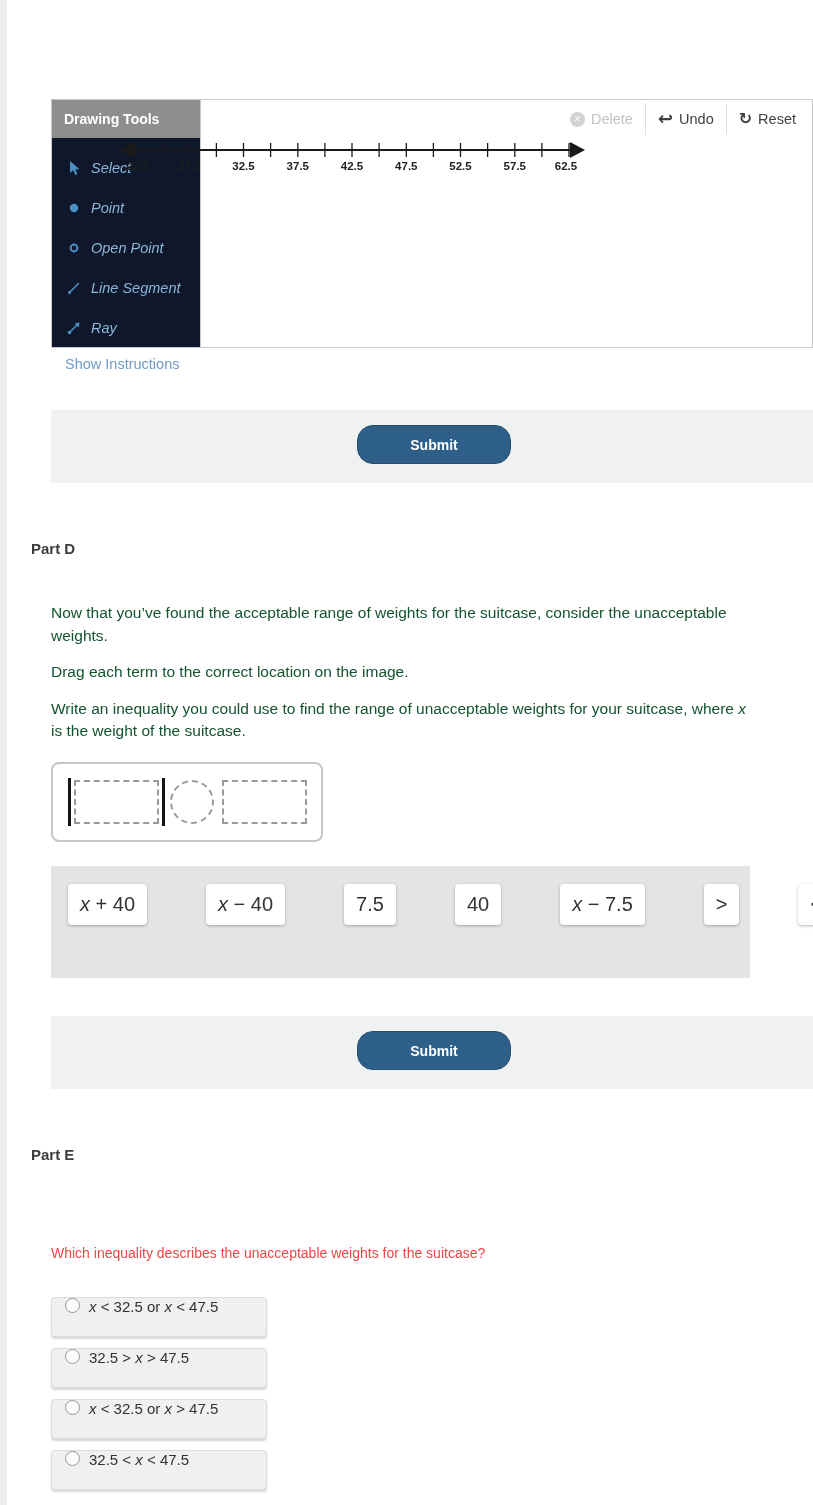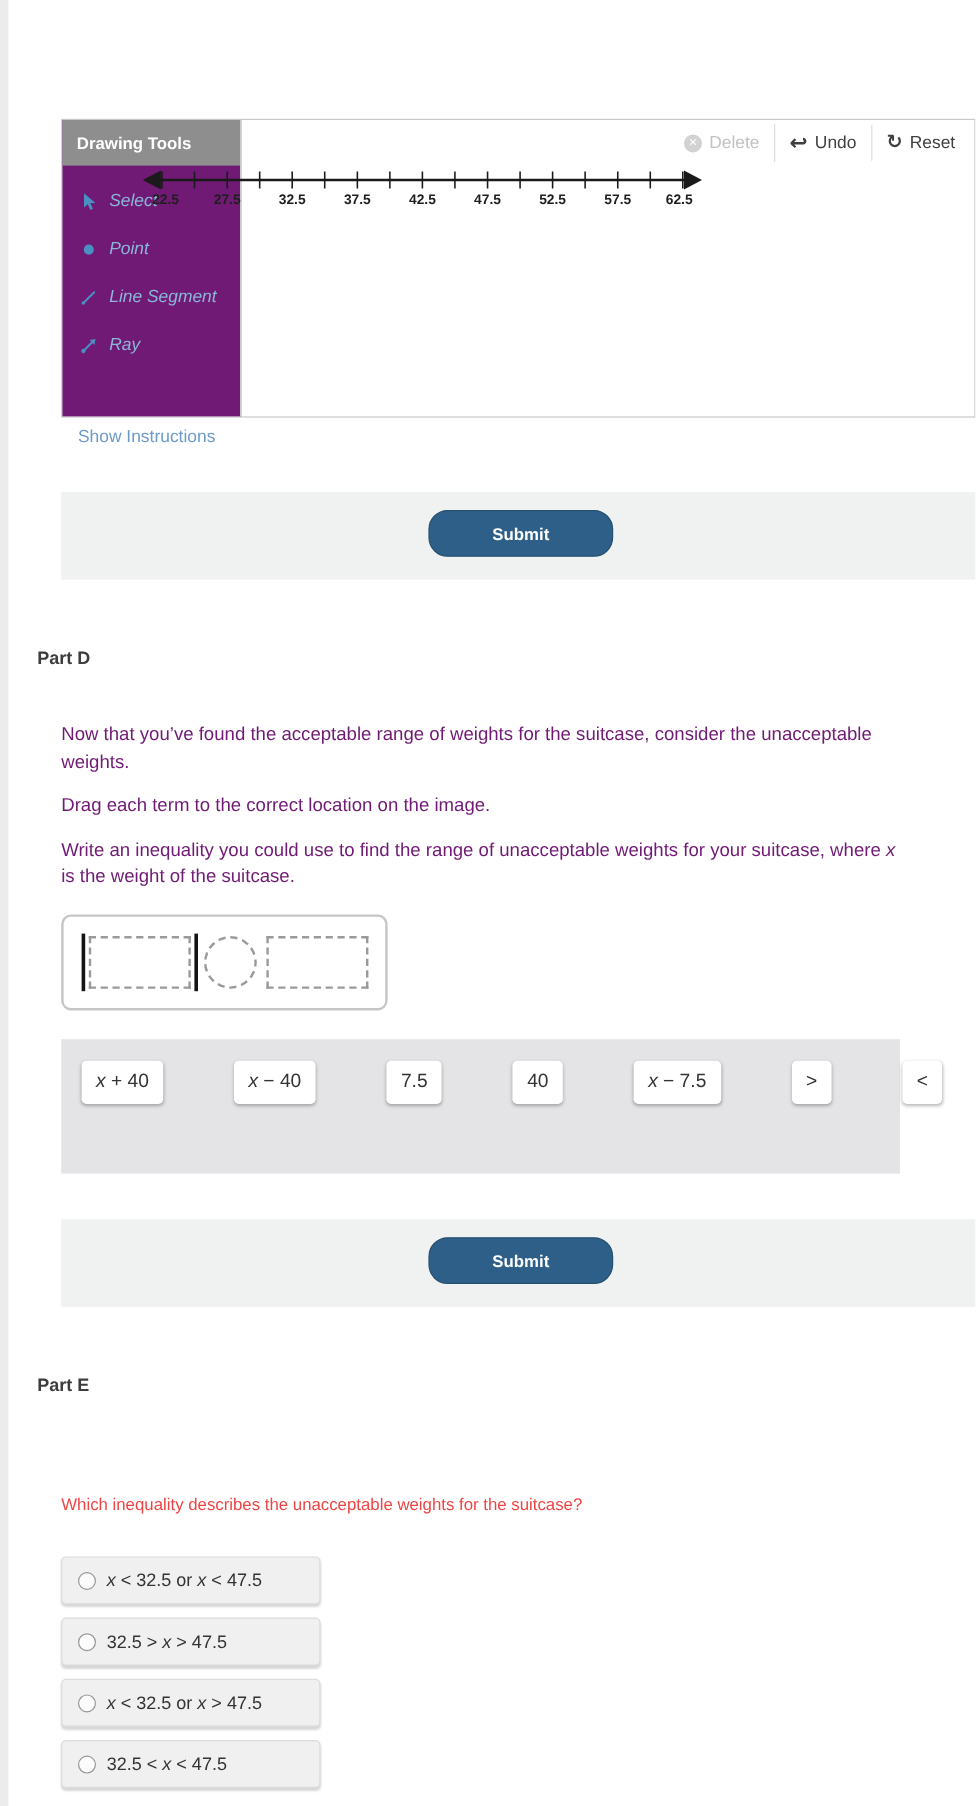--- a/index.html
+++ b/index.html
@@ -7,21 +7,21 @@
   body { font-family:"Liberation Sans","DejaVu Sans",sans-serif; color:#2d2d2d; }
   #app { position:relative; width:813px; height:1505px; background:#ffffff; overflow:hidden; }
   .left-gutter { position:absolute; left:0; top:0; width:7px; height:100%; background:#ececec; }
 
   
   .top-instructions { position:absolute; left:51px; top:30px; width:730px; font-size:16px; line-height:1.45; color:#2b2b2b; }
   .top-instructions p { margin-bottom:14px; }
 
   
   .drawing-area { position:absolute; left:51px; top:99px; width:762px; height:249px; background:#fff; border:1px solid #c9c9c9; }
-  .tools-panel { position:absolute; left:0; top:0; bottom:0; width:149px; border-right:1px solid #c9c9c9; background:#701a75; }
+  .tools-panel { position:absolute; left:0; top:0; bottom:0; width:149px; border-right:1px solid #c9c9c9; background:#0f172a; }
   .tools-header { height:38px; background:#8e8e8e; color:#fff; font-size:14px; font-weight:700; line-height:38px; padding-left:12px; }
   .tools-list { list-style:none; padding-top:10px; }
   .tool-item { display:flex; align-items:center; gap:9px; height:40px; padding-left:14px; color:#8ab6d9; font-size:14.5px; cursor:pointer;font-style:italic; }
   .tool-item svg { flex:none; }
   .canvas-toolbar { position:absolute; top:3px; right:4px; display:flex; align-items:center; font-size:14.5px; color:#3f3f3f; }
   .tb-item { display:flex; align-items:center; gap:6px; padding:7px 12px; cursor:pointer; }
   .tb-item + .tb-item { border-left:1px solid #ddd; }
   .tb-item.disabled { color:#c2c2c2; cursor:default; }
   .del-ico { display:inline-flex; width:15px; height:15px; border-radius:50%; background:#d2d2d2; color:#fff; font-size:9px; align-items:center; justify-content:center; }
   .undo-ico { font-size:18px; line-height:1; font-weight:700; color:#3f3f3f; }
@@ -32,38 +32,38 @@
   .show-instructions { position:absolute; left:65px; top:356px; color:#6d9bc9; font-size:14.5px; cursor:pointer; }
 
   
   .submit-band { position:absolute; left:51px; width:762px; height:73px; background:#f0f1f1; }
   .band1 { top:410px; } .band2 { top:1016px; }
   .submit-btn { position:absolute; left:306px; top:15px; width:154px; height:39px; background:#2d5f88; color:#fff; border:1px solid #25506f; border-radius:16px; font-size:14px; font-weight:700; font-family:inherit; cursor:pointer; }
 
   .part-heading { position:absolute; left:31px; font-size:15px; font-weight:700; color:#3d3d3d; }
   .ph-d { top:540px; } .ph-e { top:1146px; }
 
-  .partd-body { position:absolute; left:51px; top:602px; width:706px; font-size:15.5px; line-height:22.5px; color:#701a75; }
+  .partd-body { position:absolute; left:51px; top:602px; width:706px; font-size:15.5px; line-height:22.5px; color:#14532d; }
   .partd-body p { margin-bottom:14px; }
   i { font-style:italic; }
 
   
   .dropzone { position:absolute; left:51px; top:762px; width:272px; height:80px; background:#fff; border:2px solid #c6c6c6; border-radius:8px; display:flex; align-items:center; padding-left:15px; }
   .abs-bar { width:3px; height:48px; background:#141414; flex:none; }
   .dz-rect { width:85px; height:44px; border:2px dashed #9a9a9a; margin:0 3px; flex:none; background:#fff; }
   .dz-circle { width:44px; height:44px; border:2px dashed #9a9a9a; border-radius:50%; margin:0 5px; flex:none; background:#fff; }
 
   
   .chips-band { position:absolute; left:51px; top:866px; width:699px; height:112px; background:#e4e4e6; display:flex; align-items:flex-start; padding:18px 0 0 17px; gap:59px; }
-  .chip { background:#fff; border-radius:4px; padding:9px 12px; font-size:16px; color:#333; box-shadow:0 1px 3px rgba(0,0,0,.28); cursor:grab; white-space:nowrap; }
+  .chip { background:#fff; border-radius:4px; padding:9px 12px; font-size:20px; color:#333; box-shadow:0 1px 3px rgba(0,0,0,.28); cursor:grab; white-space:nowrap; }
 
   
   .question { position:absolute; left:51px; top:1245px; font-size:14px; color:#ef4444; }
   .options { position:absolute; left:51px; top:1297px; width:216px; }
-  .option { display:flex; align-items:center; height:40px; margin-bottom:11px; background:#f0f0f0; border:1px solid #dcdcdc; border-radius:4px; box-shadow:0 2px 2px rgba(0,0,0,.16); padding:0 10px 0 13px; font-size:15px; color:#333; cursor:pointer; }
+  .option { display:flex; height:40px; margin-bottom:11px; background:#f0f0f0; border:1px solid #dcdcdc; border-radius:4px; box-shadow:0 2px 2px rgba(0,0,0,.16); padding:0 10px 0 13px; font-size:15px; color:#333; cursor:pointer; }
   .radio { width:15px; height:15px; border:1px solid #979797; border-radius:50%; margin-right:9px; background:#fcfcfc; flex:none; }
 </style>
 </head>
 <body>
 
 <div id="app">
   <div class="left-gutter"></div>
 
 
   <div class="drawing-area">
@@ -74,20 +74,26 @@
           <svg width="16" height="16" viewBox="0 0 16 16">
               <path d="M4 1 L4 13 L7.2 10.2 L9.3 15 L11.4 14 L9.3 9.4 L13.5 9.2 Z" fill="#4a90c4"></path>
             </svg>
           <span>Select</span>
         </li>
         <li class="tool-item">
           <svg width="16" height="16" viewBox="0 0 16 16">
               <circle cx="8" cy="8" r="4.2" fill="#4a90c4"></circle>
             </svg>
           <span>Point</span>
+        </li>
+        <li class="tool-item">
+          <svg width="16" height="16" viewBox="0 0 16 16">
+              <circle cx="8" cy="8" r="3.4" fill="none" stroke="#4a90c4" stroke-width="2"></circle>
+            </svg>
+          <span>Open Point</span>
         </li>
         <li class="tool-item">
           <svg width="16" height="16" viewBox="0 0 16 16">
               <line x1="3.5" y1="12.5" x2="12.5" y2="3.5" stroke="#4a90c4" stroke-width="1.6" stroke-linecap="round"></line>
               <circle cx="3.5" cy="12.5" r="1.5" fill="#4a90c4"></circle>
             </svg>
           <span>Line Segment</span>
         </li>
         <li class="tool-item">
           <svg width="16" height="16" viewBox="0 0 16 16">

